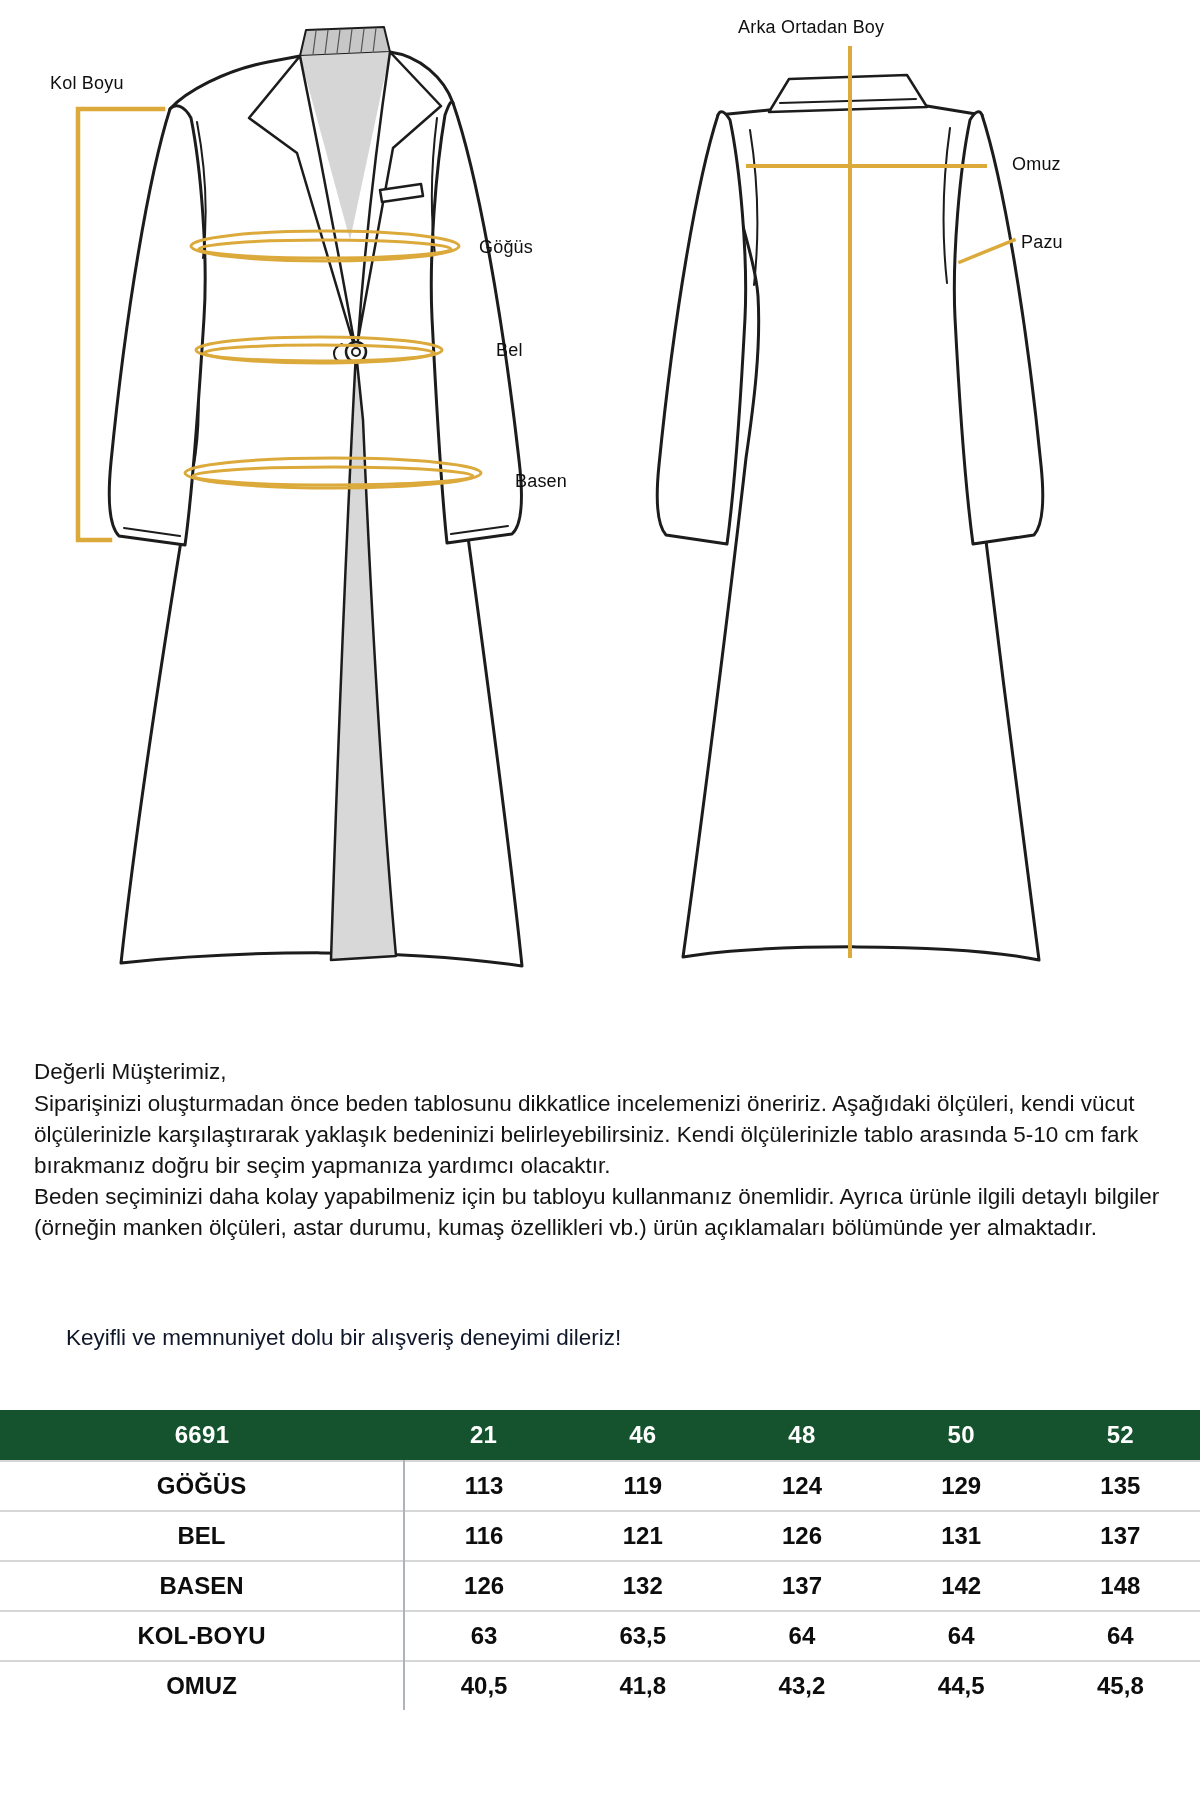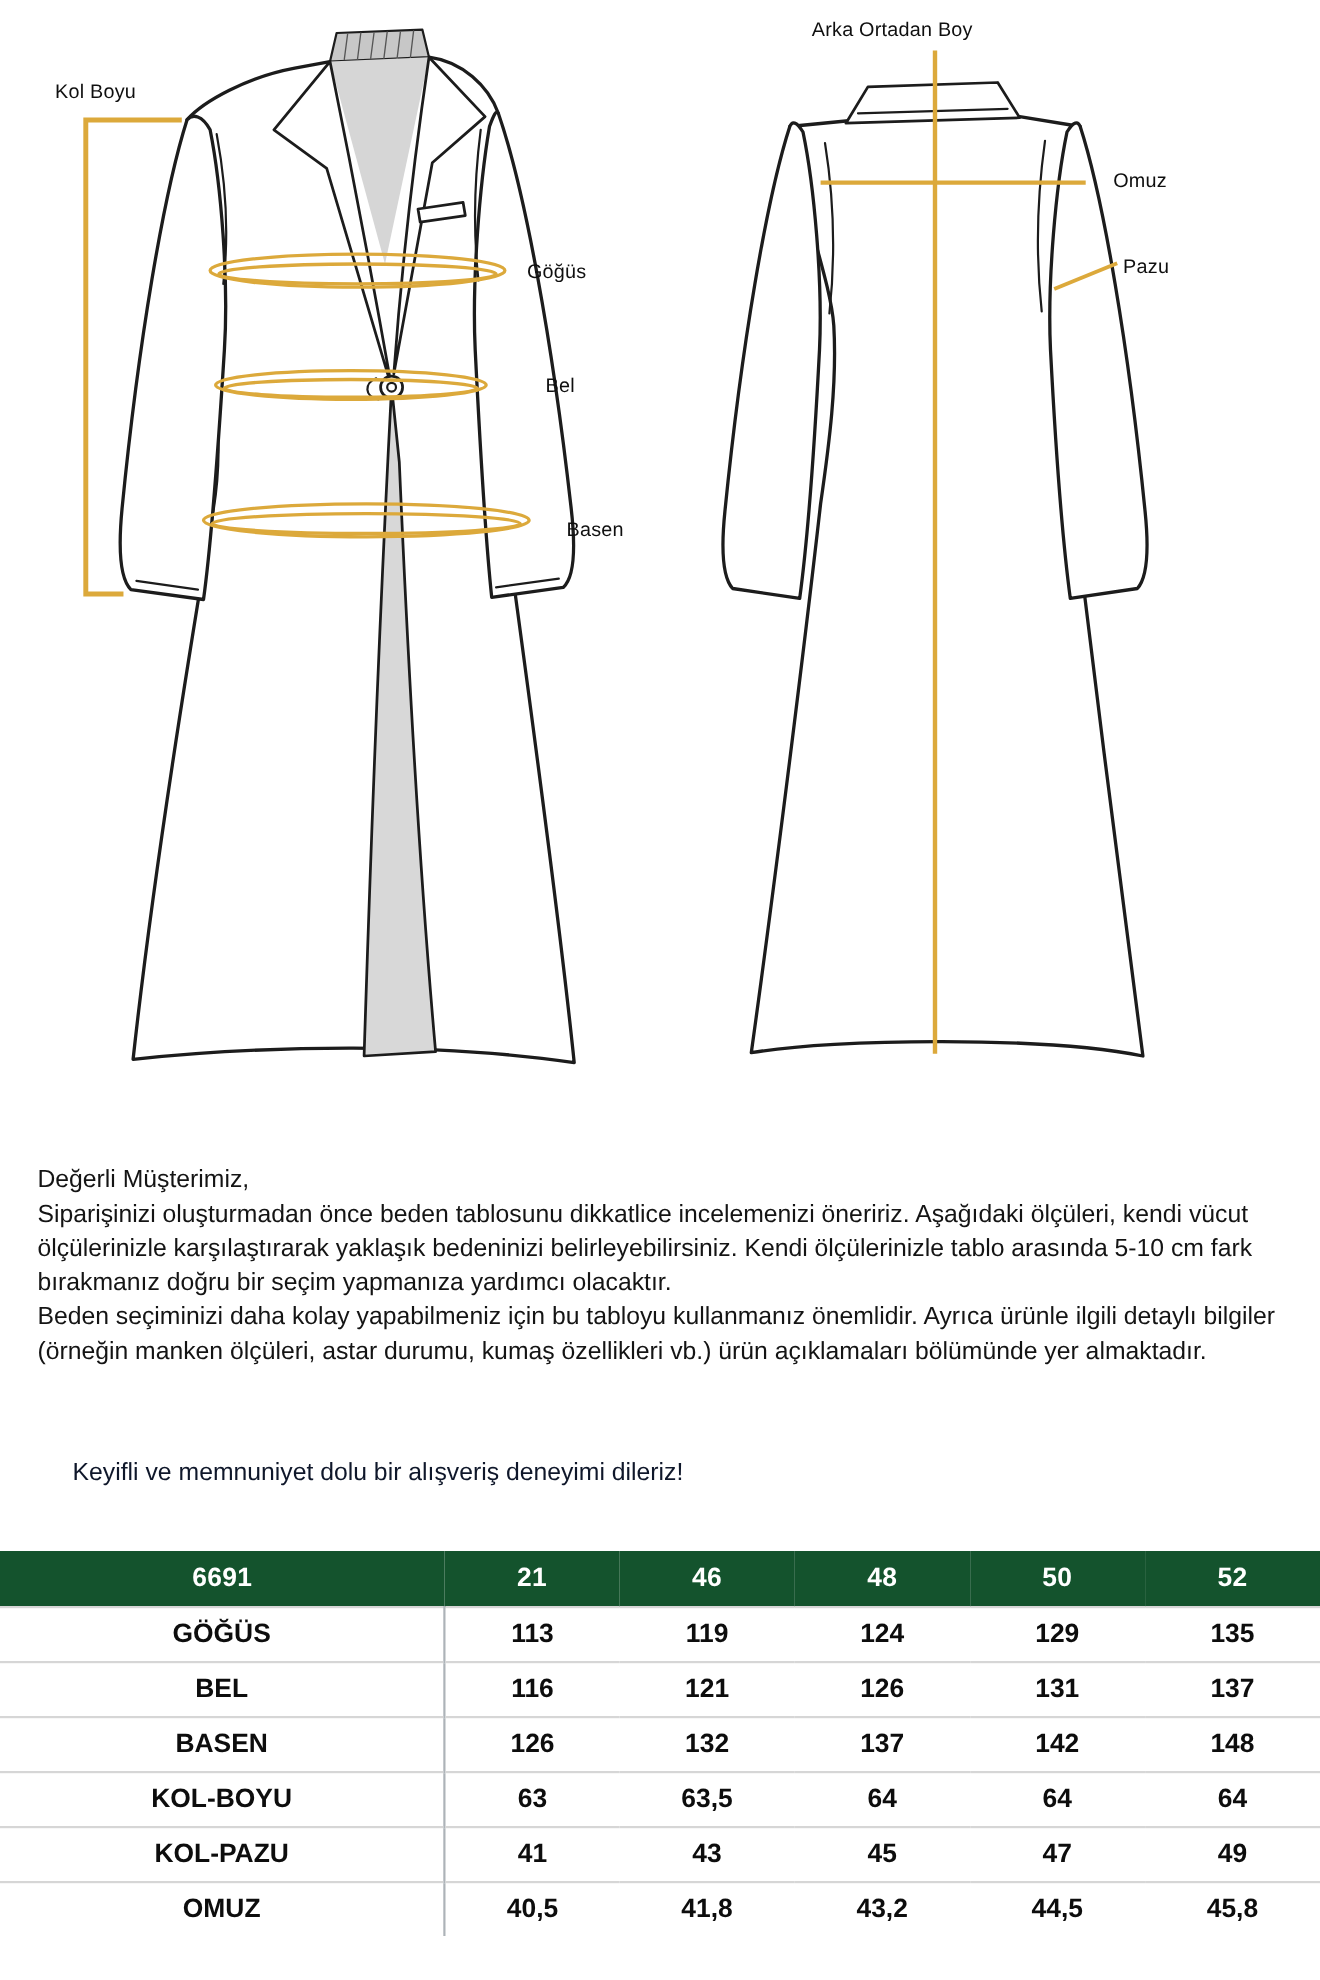--- a/index.html
+++ b/index.html
@@ -203,28 +203,20 @@
       </tr>
       <tr>
         <th class="label-col">KOL-BOYU</th>
         <td>63</td>
         <td>63,5</td>
         <td>64</td>
         <td>64</td>
         <td>64</td>
       </tr>
       <tr>
-        <th class="label-col">KOL-PAZU</th>
-        <td>41</td>
-        <td>43</td>
-        <td>45</td>
-        <td>47</td>
-        <td>49</td>
-      </tr>
-      <tr>
         <th class="label-col">OMUZ</th>
         <td>40,5</td>
         <td>41,8</td>
         <td>43,2</td>
         <td>44,5</td>
         <td>45,8</td>
       </tr>
     </tbody>
 </table>
 

